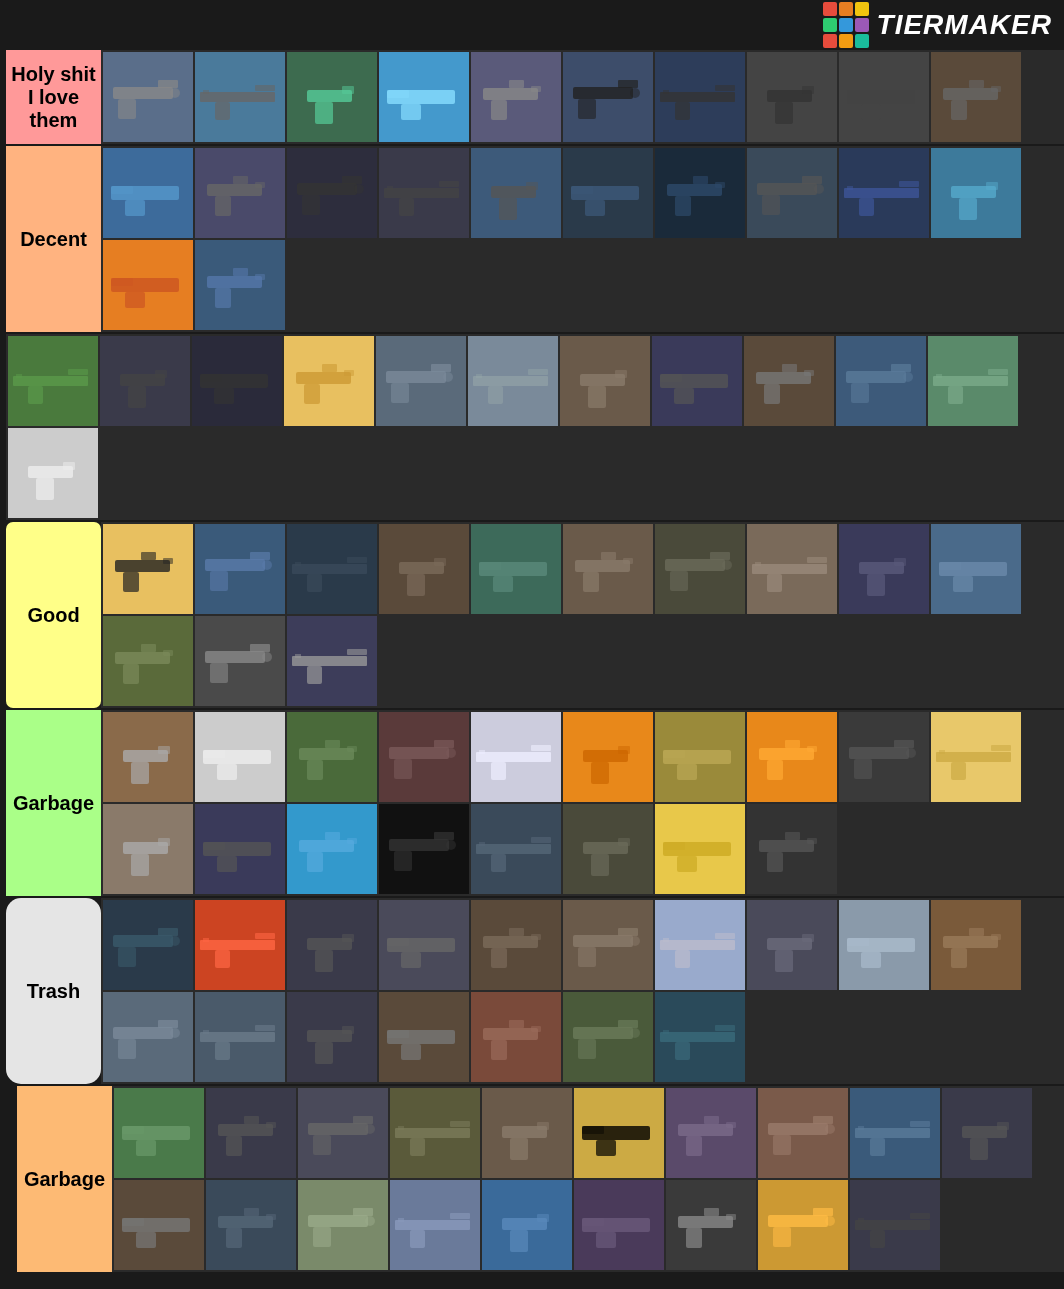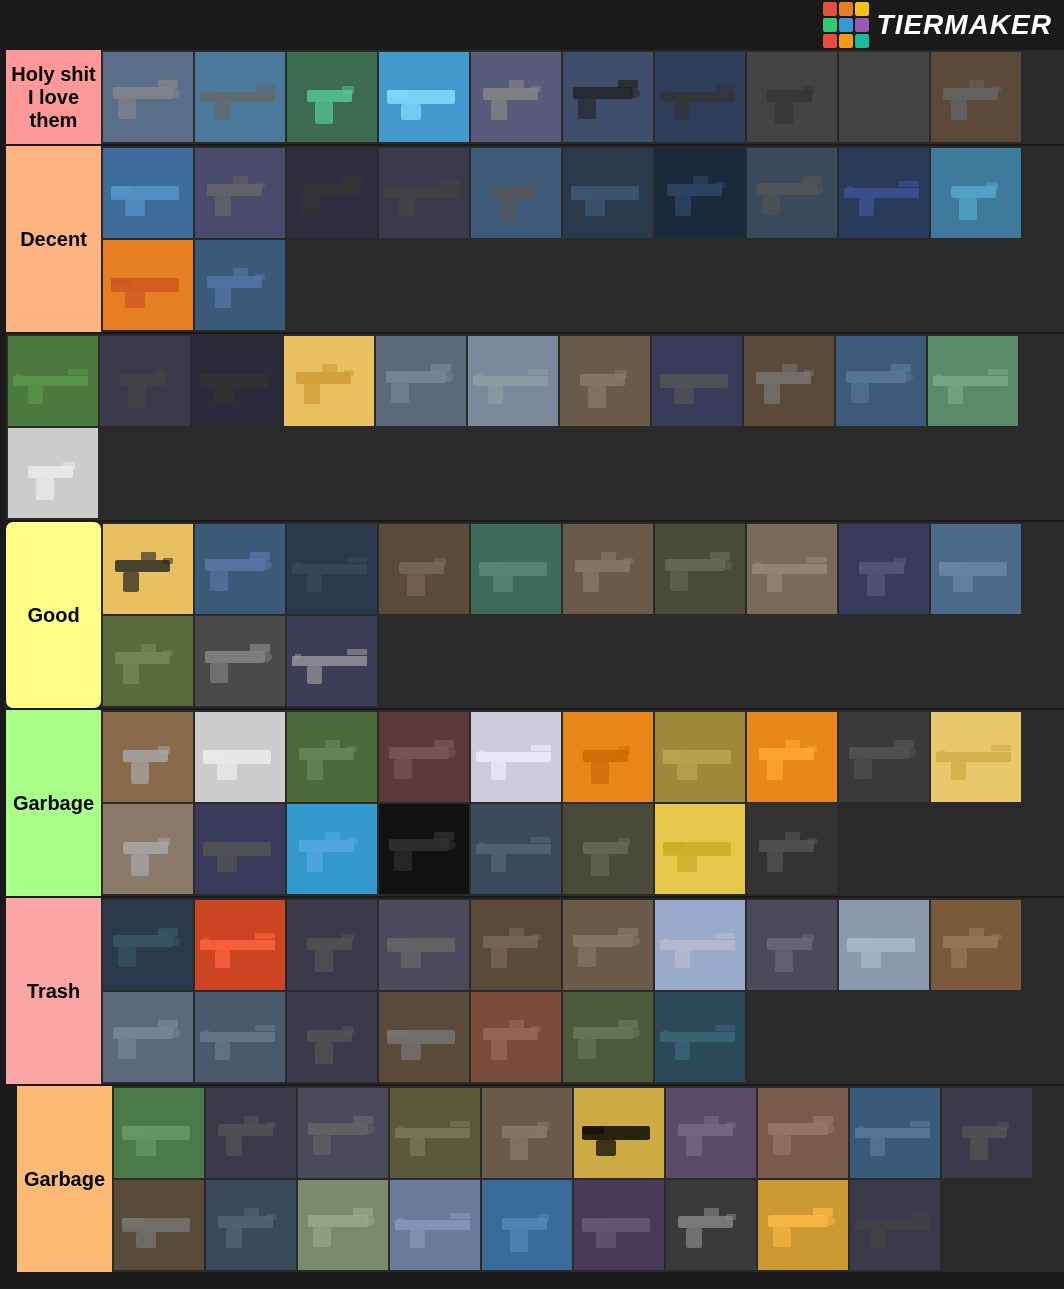--- a/index.html
+++ b/index.html
@@ -553,21 +553,21 @@
           <div class="tier-item"><svg viewBox="0 0 90 90" xmlns="http://www.w3.org/2000/svg">
       <rect width="90" height="90" fill="#333"></rect>
       <rect x="12" y="36" width="55" height="12" fill="#555" opacity="0.8" rx="2"></rect>
       <rect x="38" y="28" width="15" height="8" fill="#555" opacity="0.6" rx="1"></rect>
       <rect x="20" y="48" width="16" height="20" fill="#555" opacity="0.7" rx="2"></rect>
       <rect x="60" y="34" width="10" height="6" fill="#555" opacity="0.5" rx="1"></rect>
     </svg></div>
         </div>
       </div>
       <div class="tier-row">
-        <div class="tier-label" style="background: #fca5a5;">Trash</div>
+        <div class="tier-label" style="background: #e5e5e5; border-radius: 15px;">Trash</div>
         <div class="tier-items">
           <div class="tier-item"><svg viewBox="0 0 90 90" xmlns="http://www.w3.org/2000/svg">
       <rect width="90" height="90" fill="#2a3a4a"></rect>
       <rect x="10" y="35" width="60" height="12" fill="#3a5a6a" opacity="0.8" rx="2"></rect>
       <rect x="55" y="28" width="20" height="8" fill="#3a5a6a" opacity="0.7" rx="1"></rect>
       <rect x="15" y="47" width="18" height="20" fill="#3a5a6a" opacity="0.6" rx="2"></rect>
       <circle cx="72" cy="41" r="5" fill="#3a5a6a" opacity="0.5"></circle>
     </svg></div>
           <div class="tier-item"><svg viewBox="0 0 90 90" xmlns="http://www.w3.org/2000/svg">
       <rect width="90" height="90" fill="#cc4422"></rect>

